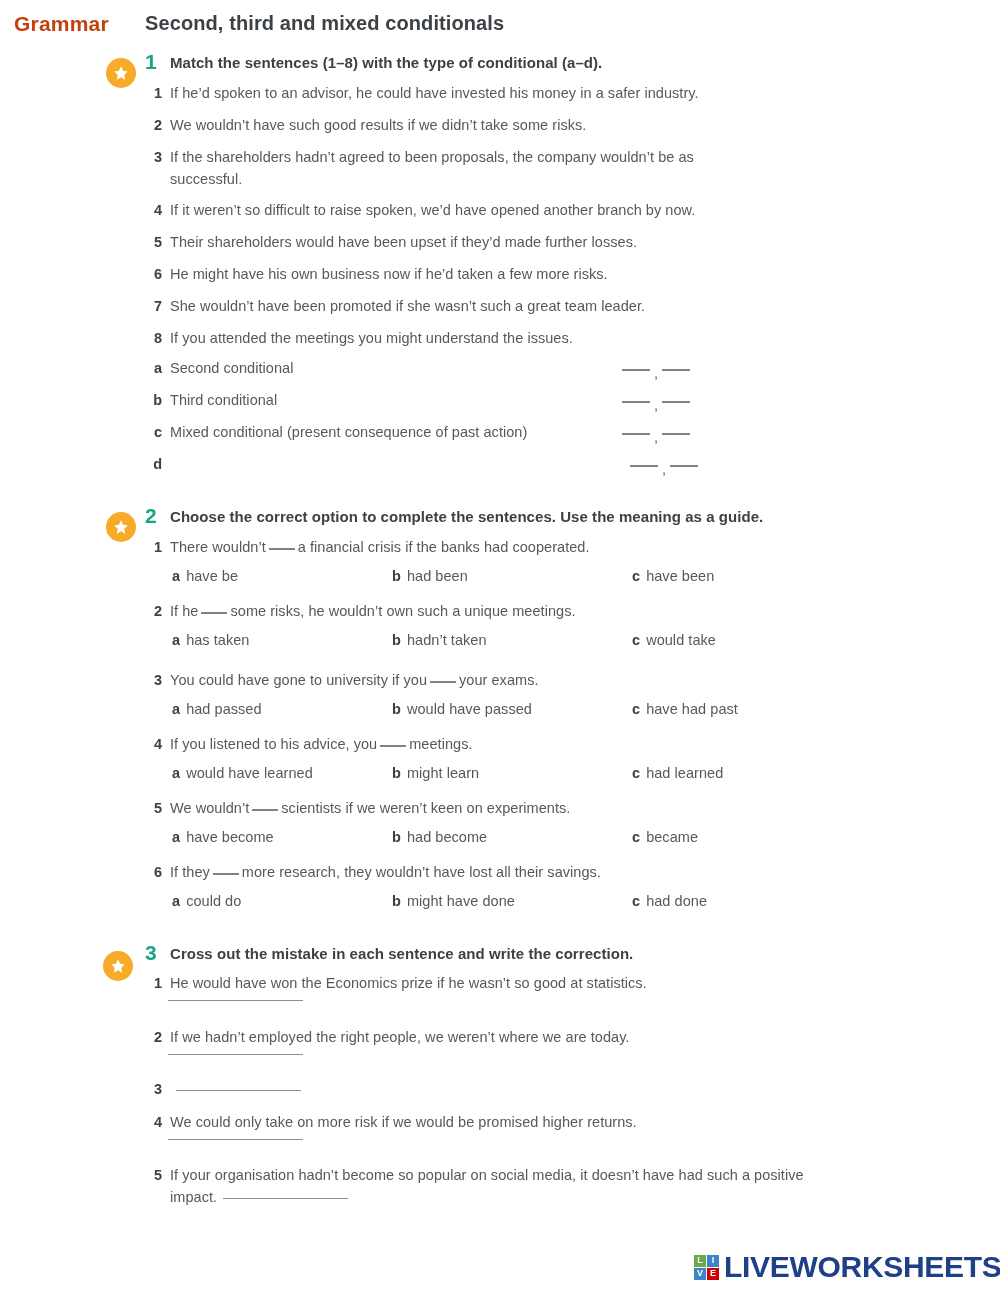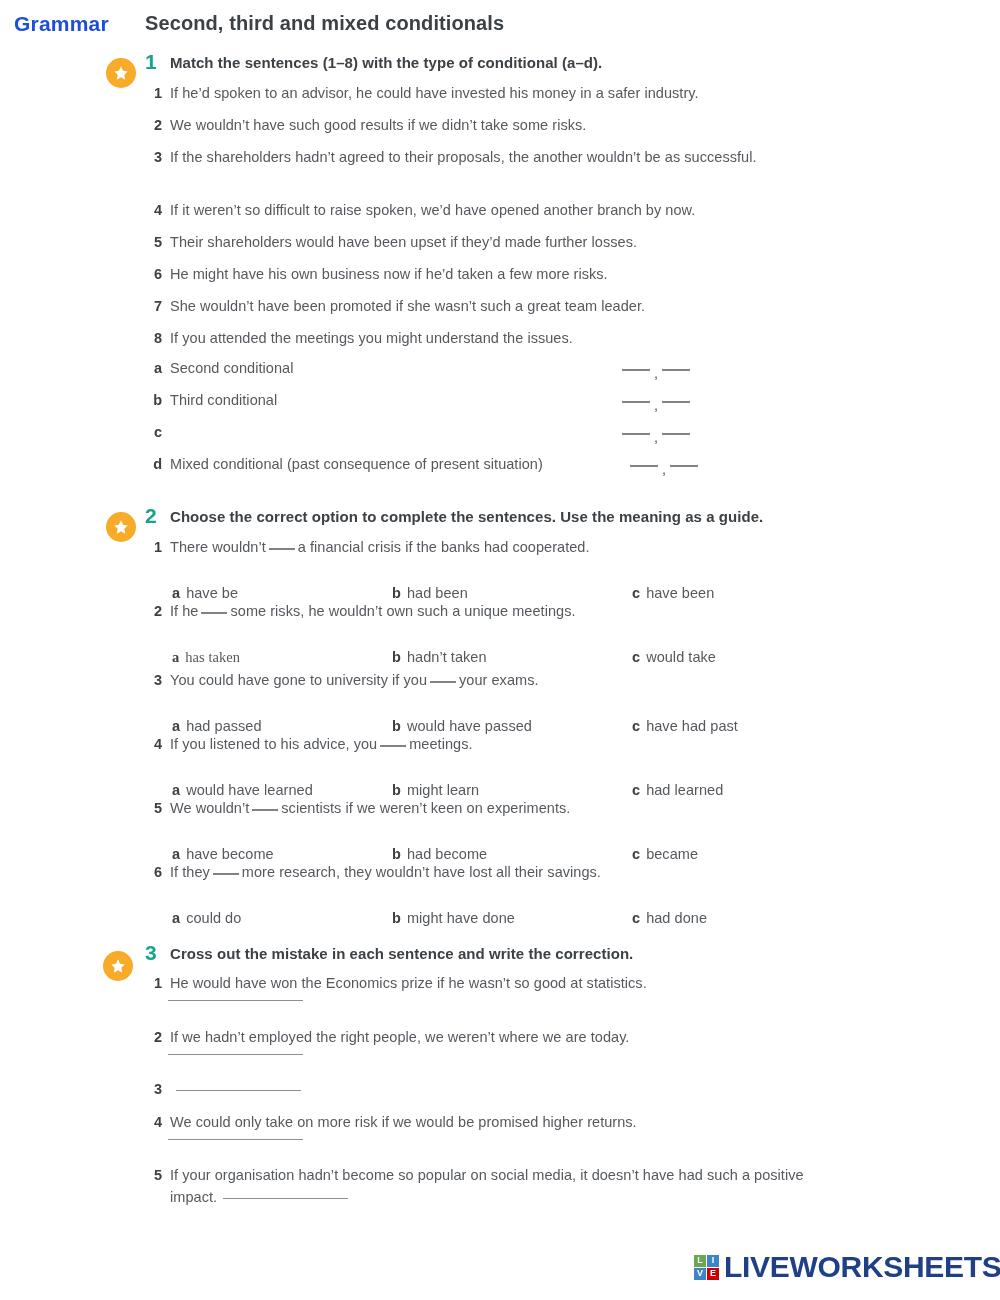--- a/index.html
+++ b/index.html
@@ -19,21 +19,21 @@
   .page-header {
     position: absolute;
     top: 8px; left: 0; right: 0;
     height: 40px;
   }
   .subject-label {
     position: absolute;
     left: 14px; top: 4px;
     font-size: 21px;
     font-weight: bold;
-    color: #1d4ed8;
+    color: #c2410c;
     letter-spacing: .2px;
   }
   .unit-title {
     position: absolute;
     left: 145px; top: 4px;
     font-size: 20px;
     font-weight: bold;
     color: #3c4146;
     letter-spacing: .1px;
   }
@@ -130,21 +130,20 @@
   .blank-pair .comma { margin: 0 4px; position: relative; top: 3px; }
 
   
   .opt-row { position: absolute; width: 100%; height: 22px; }
   .opt {
     position: absolute;
     font-size: 14.5px;
     color: #55595e;
     white-space: nowrap;
     letter-spacing: .05px;
-    margin-top: 17px;
   }
   .opt b {
     color: #3c4146;
     font-weight: bold;
     margin-right: 6px;
   }
 
   
   .answer-rule {
     position: absolute;
@@ -205,21 +204,21 @@
   <div class="item" style="left:150px; top:82px;">
     <span class="item-num">1</span>
     <span class="item-text">If he’d spoken to an advisor, he could have invested his money in a safer industry.</span>
   </div>
   <div class="item" style="left:150px; top:114px;">
     <span class="item-num">2</span>
     <span class="item-text">We wouldn’t have such good results if we didn’t take some risks.</span>
   </div>
   <div class="item" style="left:150px; top:146px;">
     <span class="item-num">3</span>
-    <span class="item-text two-line">If the shareholders hadn’t agreed to their proposals, the another wouldn’t be as successful.</span>
+    <span class="item-text two-line">If the shareholders hadn’t agreed to been proposals, the company wouldn’t be as successful.</span>
   </div>
   <div class="item" style="left:150px; top:199px;">
     <span class="item-num">4</span>
     <span class="item-text">If it weren’t so difficult to raise spoken, we’d have opened another branch by now.</span>
   </div>
   <div class="item" style="left:150px; top:231px;">
     <span class="item-num">5</span>
     <span class="item-text">Their shareholders would have been upset if they’d made further losses.</span>
   </div>
   <div class="item" style="left:150px; top:263px;">
@@ -250,30 +249,30 @@
     <span class="letter-label">Third conditional</span>
   </div>
   <div class="blank-pair" style="left:622px; top:394px;">
     <span class="bp"></span>
     <span class="comma">,</span>
     <span class="bp"></span>
   </div>
 
   <div class="letter-row" style="left:150px; top:424px;">
     <span class="letter-key">c</span>
+    <span class="letter-label">Mixed conditional (present consequence of past action)</span>
   </div>
   <div class="blank-pair" style="left:622px; top:426px;">
     <span class="bp"></span>
     <span class="comma">,</span>
     <span class="bp"></span>
   </div>
 
   <div class="letter-row" style="left:150px; top:456px;">
     <span class="letter-key">d</span>
-    <span class="letter-label">Mixed conditional (past consequence of present situation)</span>
   </div>
   <div class="blank-pair" style="left:630px; top:458px;">
     <span class="bp"></span>
     <span class="comma">,</span>
     <span class="bp"></span>
   </div>
 </div>
 
 <div class="exercise">
 
@@ -298,21 +297,21 @@
     <span class="opt" style="left:632px;"><b>c</b><span>have been</span></span>
   </div>
 
   <div class="item" style="left:150px; top:600px;">
     <span class="item-num">2</span>
     <span class="item-text">
       <span>If he</span><span class="blank-inline"></span><span>some risks, he wouldn’t own such a unique meetings.</span>
     </span>
   </div>
   <div class="opt-row" style="top:632px;">
-    <span class="opt" style="left:172px;font-family:Liberation Serif, serif;"><b>a</b><span>has taken</span></span>
+    <span class="opt" style="left:172px;"><b>a</b><span>has taken</span></span>
     <span class="opt" style="left:392px;"><b>b</b><span>hadn’t taken</span></span>
     <span class="opt" style="left:632px;"><b>c</b><span>would take</span></span>
   </div>
 
   <div class="item" style="left:150px; top:669px;">
     <span class="item-num">3</span>
     <span class="item-text">
       <span>You could have gone to university if you</span><span class="blank-inline"></span><span>your exams.</span>
     </span>
   </div>

